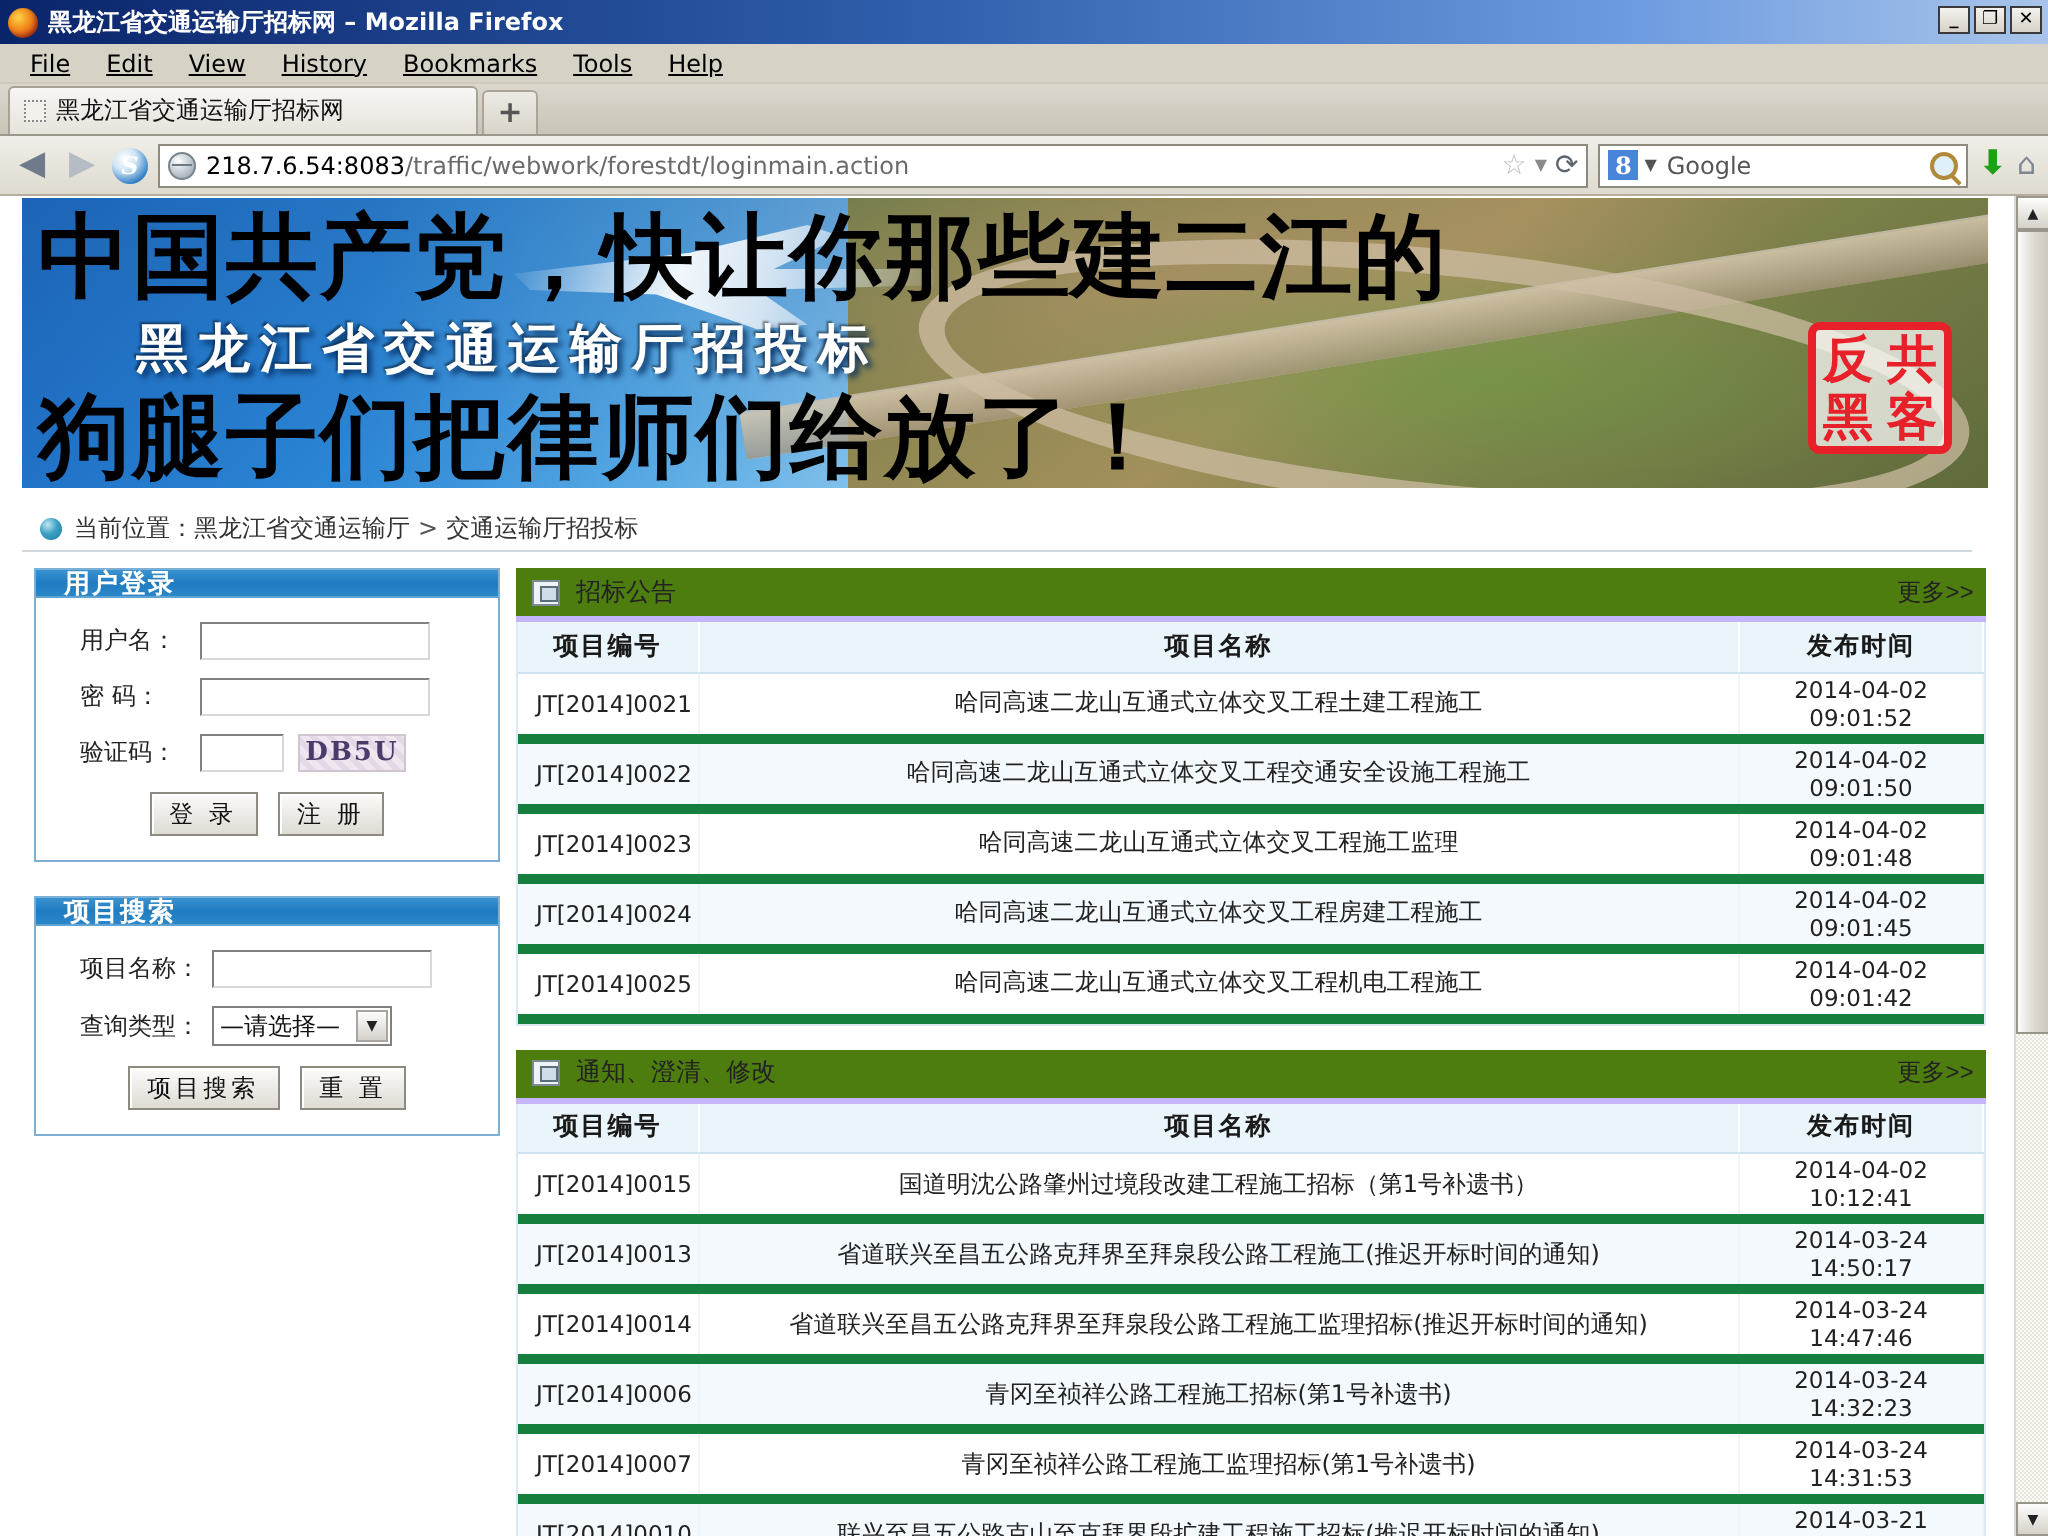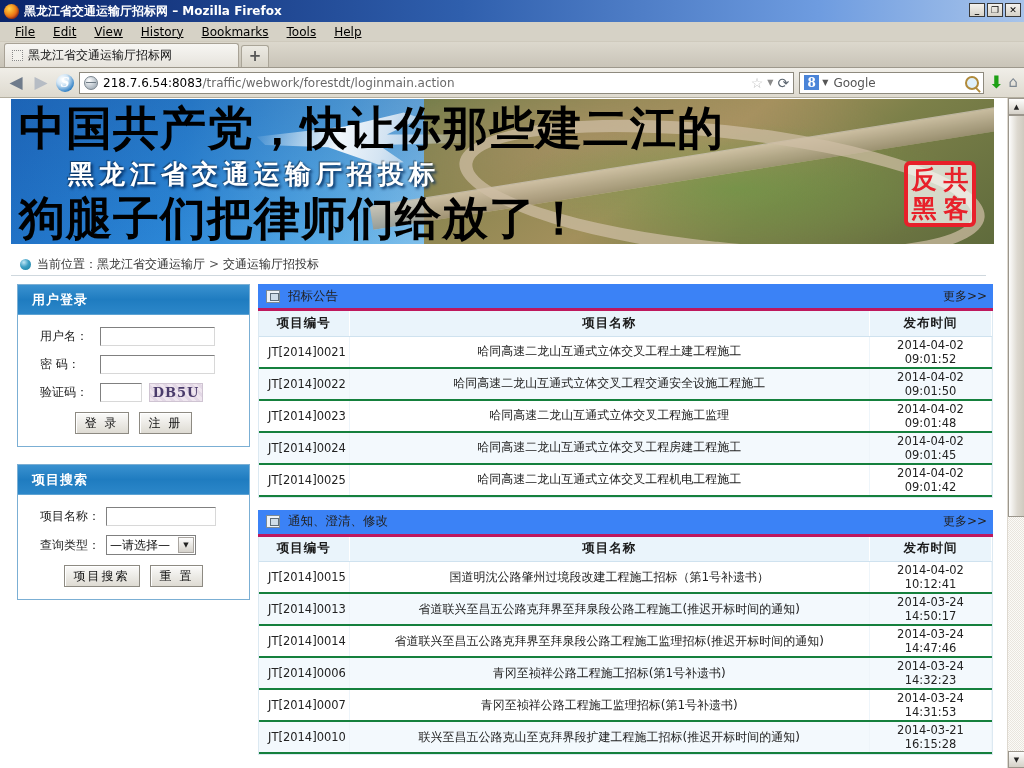--- a/index.html
+++ b/index.html
@@ -215,21 +215,21 @@
   .bc-sep { margin: 0 4px; color: #555; }
   .bc-rule { width: 975px; height: 1px; background: #cfd8de; margin: 0 0 0 11px; }
 
   .body-row { display: flex; padding: 8px 0 0 0; }
   .left-col { width: 250px; padding-left: 17px; }
   .right-col { flex: 1; padding: 0 14px 0 8px; }
 
   
   .panel { border: 1px solid #7bafd4; background: #fbfdfe; margin-bottom: 17px; }
   .panel-head {
-    height: 30px;
+    height: 14px;
     background: linear-gradient(to bottom,#3a92d0 0%,#1f7cc0 50%,#2c87c9 100%);
     color: #ffffff; font-weight: bold; font-size: 13px;
     display: flex; align-items: center; padding-left: 14px;
     letter-spacing: 1px;
     border-bottom: 1px solid #5ea3d3;
   }
   .panel-body { background: #ffffff; padding: 12px 10px 12px 10px; }
   .form-row { display: flex; align-items: center; margin-bottom: 9px; padding-left: 12px; }
   .form-label { font-size: 12px; color: #222; width: 60px; text-align: left; white-space: nowrap; }
   .form-label.wide { width: 66px; }
@@ -266,22 +266,22 @@
     background: linear-gradient(to bottom,#fbfbfa,#dedbd3);
     border: 1px solid #8d8a82; box-shadow: inset 1px 1px 0 #ffffff;
     font-size: 12px; color: #111; display: flex; align-items: center; justify-content: center;
     letter-spacing: 2px; font-family: "DejaVu Sans", sans-serif;
   }
 
   
   .section { margin-bottom: 12px; }
   .section-head {
     height: 27px; display: flex; align-items: center;
-    border-bottom: 3px solid #be185d;
-    padding: 0 6px 0 8px; background: #3b82f6;
+    border-bottom: 3px solid #c4b5fd;
+    padding: 0 6px 0 8px; background: #4d7c0f; font-family: Liberation Mono, monospace;
   }
   .sec-ico {
     width: 14px; height: 13px; margin-right: 8px; position: relative; flex: none;
     border: 1px solid #7c8a95; background: #eef3f7;
   }
   .sec-ico:after {
     content:''; position:absolute; left:3px; top:2px; width:7px; height:6px;
     border: 1px solid #5d6d79; background:#cfdde8;
   }
   .sec-title { font-size: 12.5px; color: #222; }
@@ -289,21 +289,21 @@
 
   table.list { width: 100%; border-collapse: collapse; table-layout: fixed; }
   table.list th {
     background: #eaf4fb; color: #1a1a1a; font-size: 12.5px; font-weight: bold;
     height: 25px; border-right: 1px solid #ffffff; border-bottom: 1px solid #cfe2ef;
     letter-spacing: 1px;
     margin-top: 11px;
   }
   table.list td {
     font-size: 12px; color: #222; height: 25px; text-align: center;
-    border-bottom: 2px solid #15803d; border-right: 1px solid #eef5fa;
+    border-bottom: 5px solid #15803d; border-right: 1px solid #eef5fa;
   }
   table.list tr.alt td { background: #f3f9fd; }
   table.list td.code { text-align: left; padding-left: 9px; font-size: 11.5px; }
   table.list td.time { font-size: 11.5px; }
   col.c-code { width: 90px; }
   col.c-time { width: 122px; }
   .tbl-wrap { border-left: 1px solid #dce9f2; border-right: 1px solid #dce9f2; border-bottom:1px solid #dce9f2; }
 
   
   .scrollbar {

